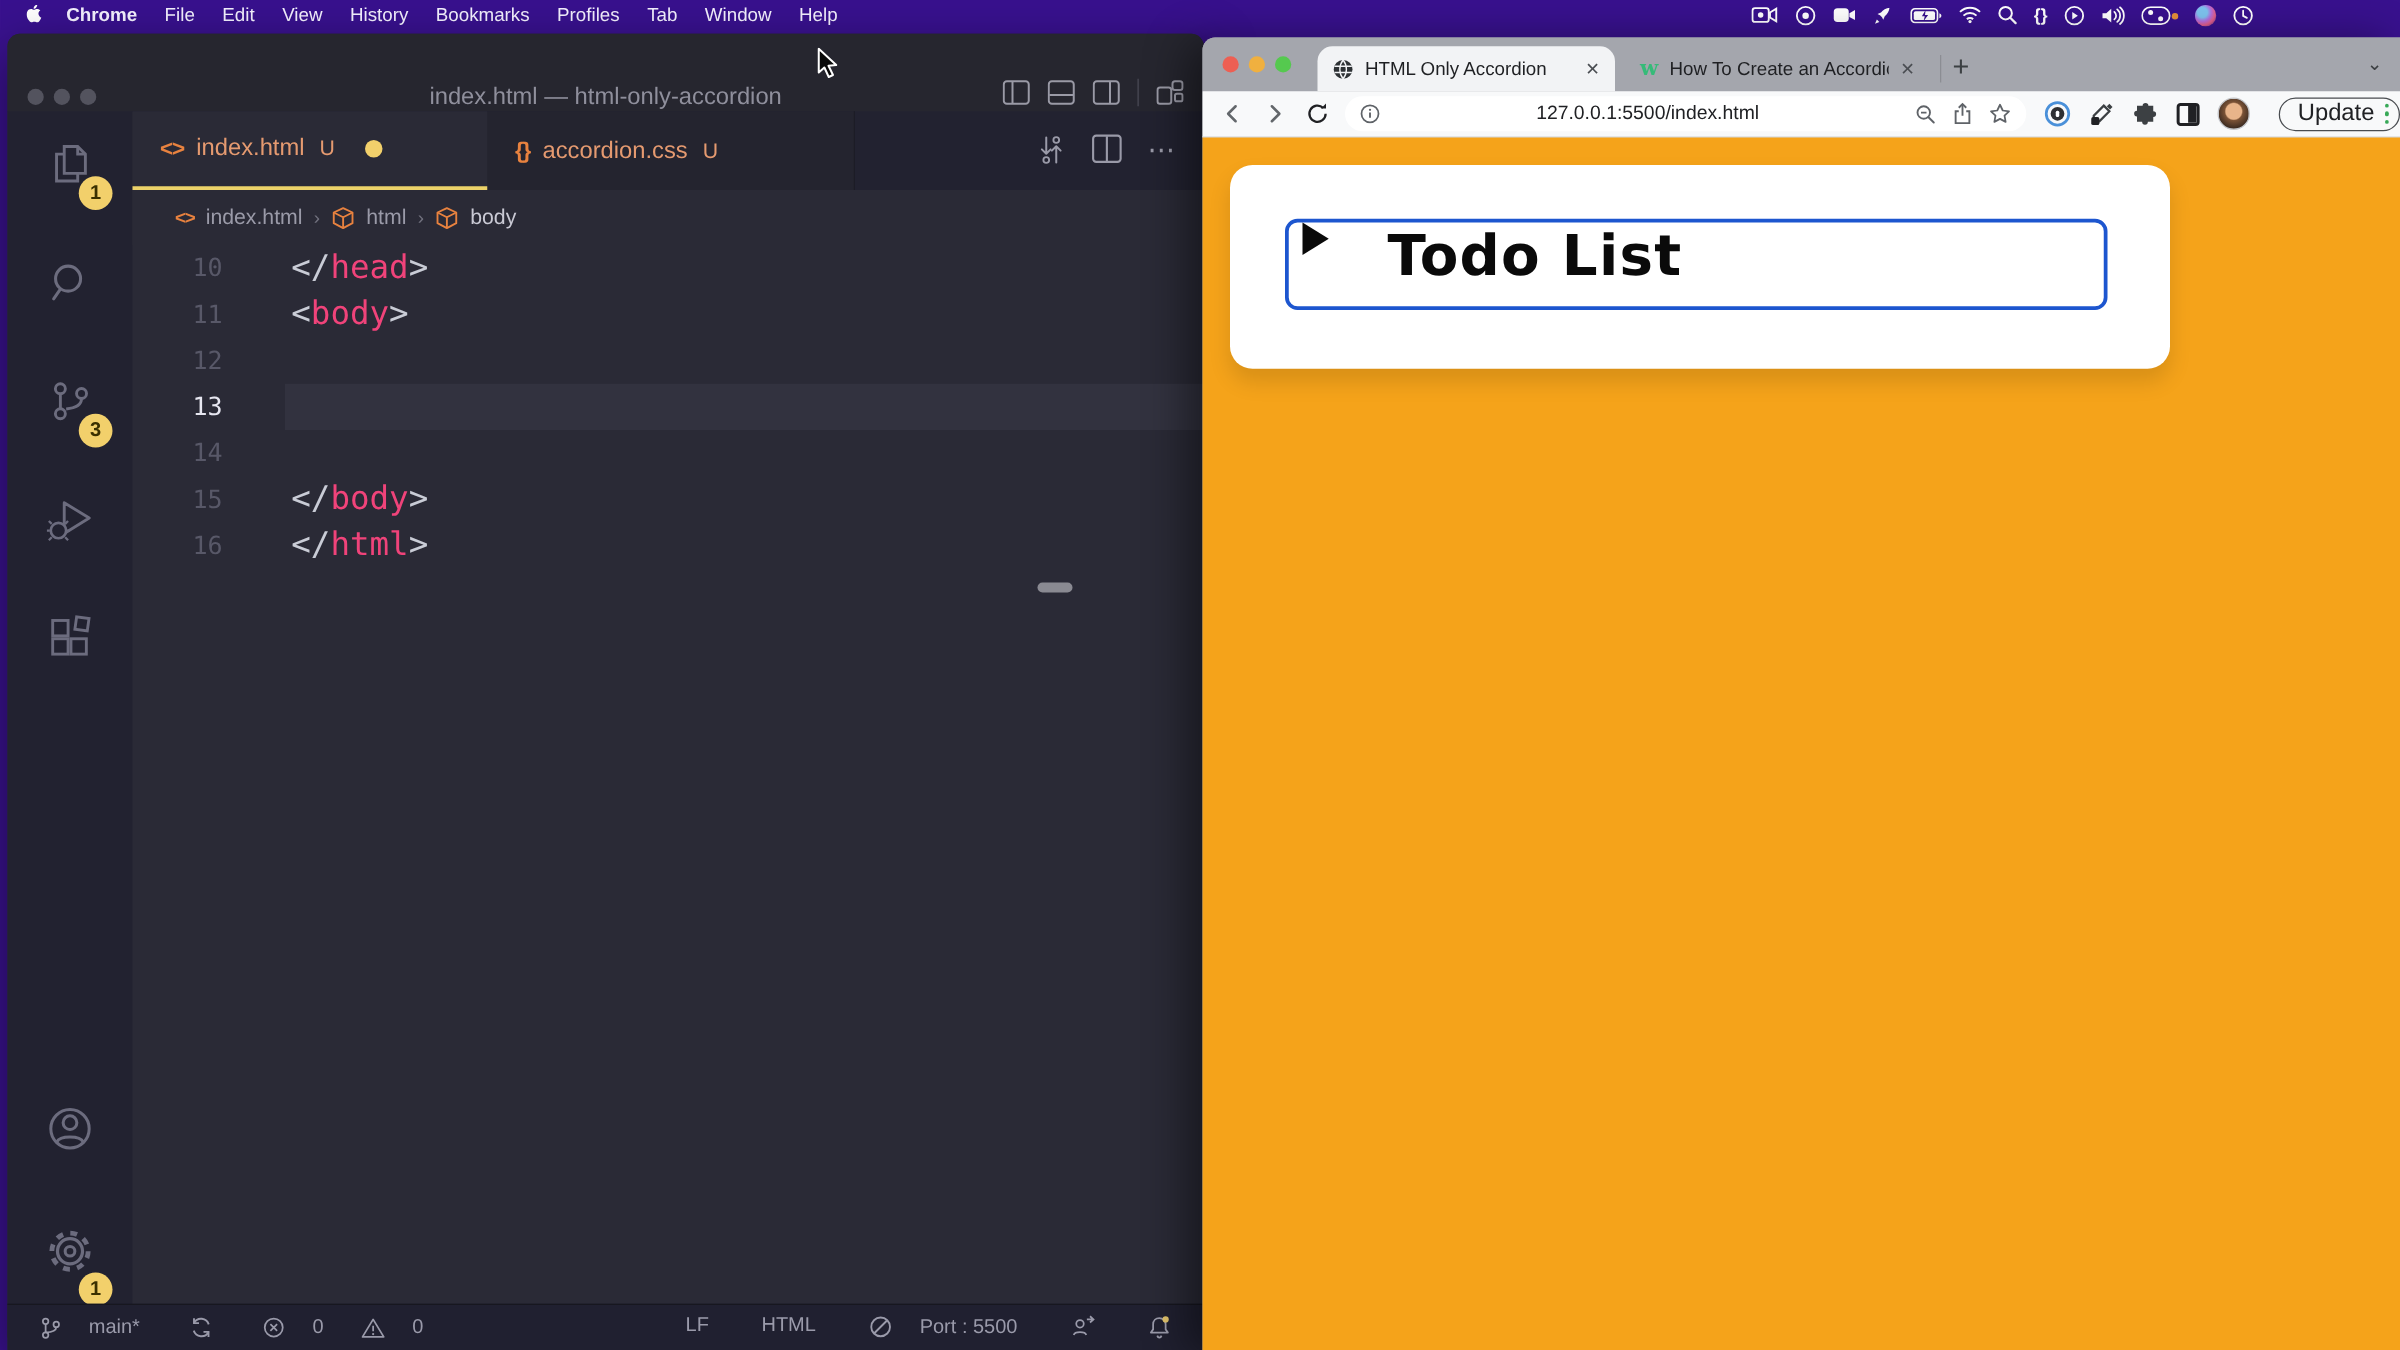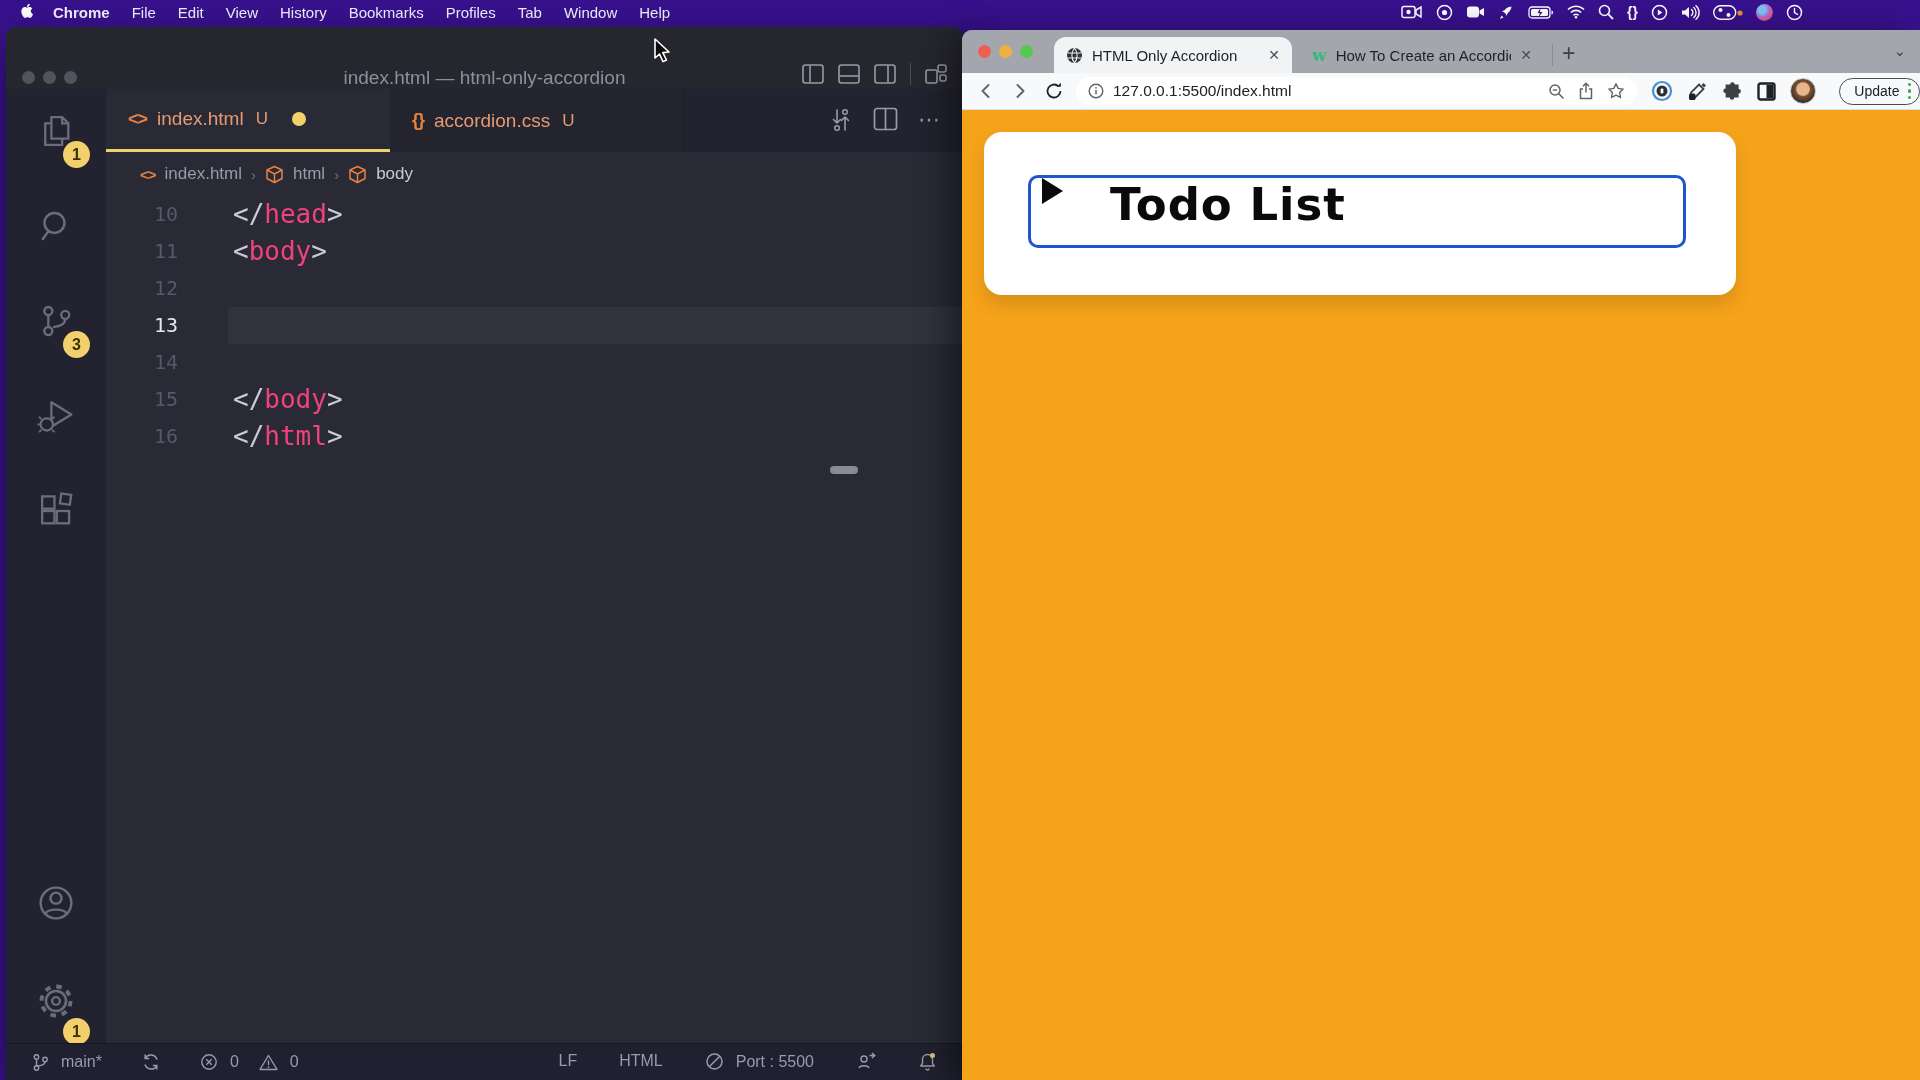--- a/index.html
+++ b/index.html
@@ -49,46 +49,46 @@
   .cline { display:flex; height:37px; line-height:37px; }
   .cline .gut { width:122px; padding-right:50px; text-align:right; color:#585868; font-size:20px; }
   .cline .src { flex:1; padding-left:5px; white-space:pre; }
   .cline.current .src { background:#32323f; }
   .cline.current .gut { color:#e6e6f0; }
   .tok-p { color:#c9ccd6; }
   .tok-tag { color:#f0437a; }
   #vs-sash { left:824px; top:439px; width:28px; height:8px; border-radius:4px; background:#8a8a92; }
 
   #vs-statusbar { left:0; top:1016px; width:957px; height:37px; background:#202030; border-top:1px solid #17171f; display:flex; align-items:center; padding:0 26px; gap:40px; color:#9a9aaa; font-size:16px; }
-  .sb-item { display:flex; align-items:center; gap:12px; }
+  .sb-item { display:flex; align-items:center; gap:22px; }
   #sb-right { margin-left:auto; display:flex; align-items:flex-start; gap:42px; }
 
   
   #chrome { left:962px; top:30px; width:958px; height:1050px; border-radius:10px 0 0 0; box-shadow:-12px 4px 34px rgba(0,0,0,.45); background:#a4a6ad; }
   #ch-tabstrip { left:0; top:0; width:958px; height:43px; background:#a4a6ad; border-radius:10px 0 0 0; }
   #ch-tabstrip .tl { top:15px; }
   .tl.red { background:#ed5f53; } .tl.yel { background:#f0b03f; } .tl.grn { background:#55c94f; }
   .ctab { position:absolute; top:7px; height:36px; display:flex; align-items:center; padding:0 12px; font-size:15px; color:#1f2023; gap:9px; }
   .ctab.active { left:92px; width:238px; background:#f2f3f5; border-radius:12px 12px 0 0; }
   .ctab.inactive { left:338px; width:244px; }
   .ctab .title { flex:1; white-space:nowrap; overflow:hidden; }
   .ctab .close { color:#4a4d52; font-size:14px; }
   .fav-w { color:#35bb78; font-weight:bold; font-size:17px; font-family:"DejaVu Serif", serif; }
   #ch-newtab { left:600px; top:10px; font-size:23px; color:#3c4043; font-weight:300; }
   #ch-tabsep { left:590px; top:14px; width:1px; height:22px; background:#8b8d93; }
   #ch-chevron { right:14px; top:12px; color:#3c4043; font-size:15px; }
 
-  #ch-toolbar { left:0; top:43px; width:958px; height:37px; background:#f8f9fa; border-bottom:1px solid #dcdee1; display:flex; align-items:center; }
+  #ch-toolbar { left:0; top:43px; width:958px; height:37px; background:#f8f9fa; border-bottom:1px solid #dcdee1; display:flex; align-items:center;text-align:center; }
   .nav-ic { margin-left:14px; display:flex; }
   #ch-omnibox { margin-left:12px; width:584px; height:28px; background:#ffffff; border-radius:14px; display:flex; align-items:center; padding:0 12px; gap:9px; }
   #ch-url { font-size:15.5px; color:#202124; flex:1; }
   .omni-right { display:flex; gap:13px; align-items:center; }
   #ch-ext { display:flex; align-items:center; gap:13px; margin-left:14px; }
   #ch-avatar { width:26px; height:26px; border-radius:50%; background:radial-gradient(circle at 50% 42%, #e8b48a 0 34%, #7a5236 40%, #3a2a20 75%, #24364f 76%); border:1px solid #c4c6ca; }
-  #ch-update { margin-left:10px; height:27px; border:1.5px solid #494c50; border-radius:14px; display:flex; align-items:center; padding:0 8px 0 14px; gap:8px; font-size:14px; color:#202124; background:#f8f9fa; }
+  #ch-update { margin-left:10px; height:27px; border:1.5px solid #494c50; border-radius:14px; display:flex; align-items:center; padding:0 8px 0 14px; gap:8px; font-size:19px; color:#202124; background:#f8f9fa; }
   .gdots { display:flex; flex-direction:column; gap:3px; }
   .gdots i { width:3.5px; height:3.5px; border-radius:50%; background:#37a957; }
 
   #ch-page { left:0; top:80px; width:958px; height:970px; background:#f5a31a; }
   #todo-card { left:22px; top:22px; width:752px; height:163px; background:#ffffff; border-radius:18px; box-shadow:0 10px 18px rgba(0,0,0,.12); }
   #todo-summary { left:44px; top:43px; width:658px; height:73px; border:3.5px solid #1d56cf; border-radius:10px; display:flex; align-items:flex-start; background:#fff; }
   #todo-marker { margin-left:11px; width:0; height:0; border-left:21px solid #0a0a0a; border-top:13px solid transparent; border-bottom:13px solid transparent; }
   #todo-title { margin-left:47px; font-family:"DejaVu Sans", sans-serif; font-weight:800; font-size:45px; letter-spacing:1px; color:#0a0a0a; }
 
   

